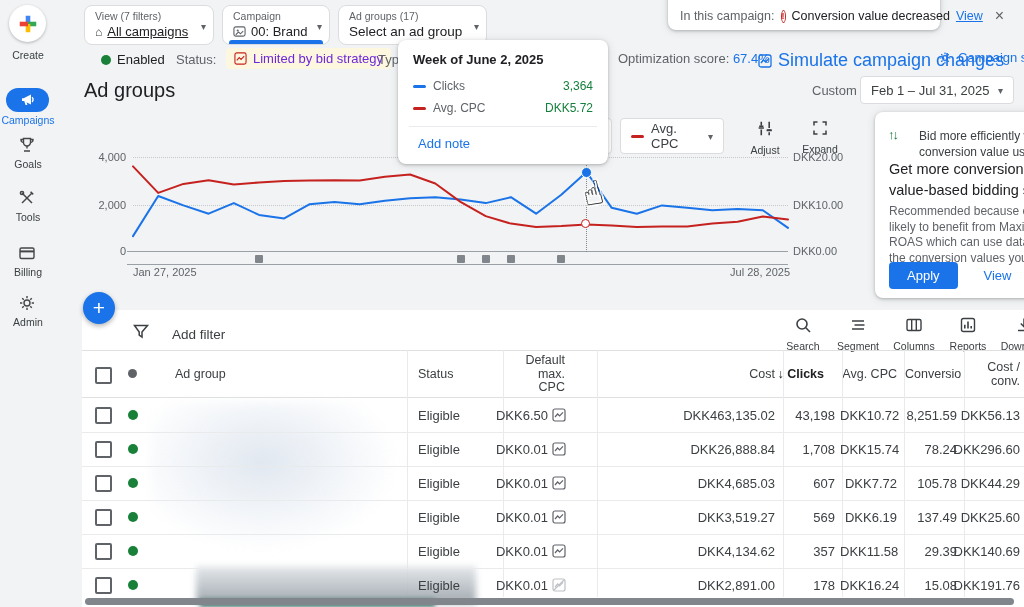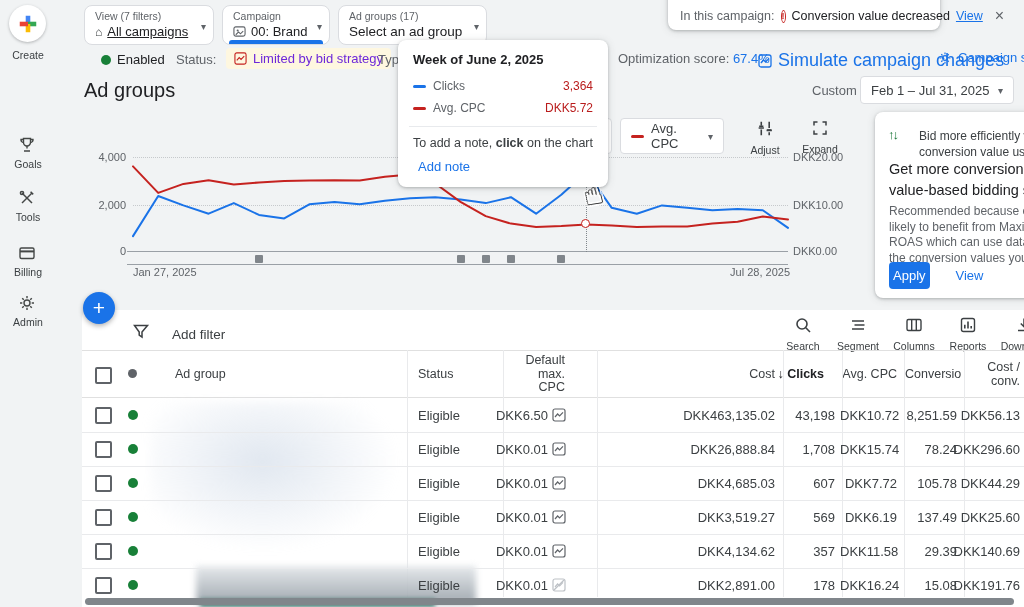--- a/index.html
+++ b/index.html
@@ -14,21 +14,21 @@
   .chip .arr{position:absolute;right:7px;top:15px;font-size:10px;color:#5f6368}
   .arrow{font-size:10px;color:#5f6368}
   .gray{color:#5f6368}
   .blue{color:#1a73e8}
   .nav-label{position:absolute;width:80px;text-align:center;font-size:10.5px;color:#3c4043}
   .nav-icon{position:absolute;left:18px;width:18px;height:18px}
   .btn-outline{background:#fff;border:1px solid #dadce0;border-radius:4px;display:flex;align-items:center;gap:7px;box-sizing:border-box;padding:0 10px}
   .dash{width:13px;height:3px;border-radius:2px;display:inline-block}
   .ttrow{display:flex;align-items:center;gap:7px;font-size:12px;margin-top:8px}
   .ttrow .tl{color:#5f6368;flex:1}
-  .ttrow .tv{color:#b91c1c}
+  .ttrow .tv{color:#15803d}
   .gridline{position:absolute;border-top:1px dotted #c6c9cc;height:0}
   .axline{position:absolute;height:1px;background:#9aa0a6}
   .ytick{position:absolute;font-size:11px;color:#5f6368;white-space:nowrap}
   .note-sq{position:absolute;top:255px;width:8px;height:8px;background:#80868b;border-radius:1px}
   .tool-item{position:absolute;width:60px;text-align:center}
   .tool-item svg{display:inline-block}
   .tool-item .tlab{font-size:10.5px;color:#3c4043;margin-top:2px;white-space:nowrap}
   .hcell{position:absolute;font-size:12.5px;color:#3c4043;white-space:nowrap}
   .cell{position:absolute;font-size:13px;color:#3c4043;white-space:nowrap}
   .num{text-align:right}
@@ -47,20 +47,29 @@
   <div class="abs circle-icon" style="left:9px;top:5px;width:37px;height:37px;background:#fff;box-shadow:0 1px 3px rgba(60,64,67,.35)">
     <svg width="22" height="22" viewBox="0 0 24 24">
       <path d="M12 3v9" stroke="#4285f4" stroke-width="5"></path>
       <path d="M12 12h9" stroke="#34a853" stroke-width="5"></path>
       <path d="M12 12v9" stroke="#fbbc04" stroke-width="5"></path>
       <path d="M3 12h9" stroke="#ea4335" stroke-width="5"></path>
     </svg>
   </div>
   <div class="nav-label" style="left:-12px;top:49px">Create</div>
 
+  <div class="abs" style="left:0;top:88px;width:80px;height:40px">
+    <div class="abs" style="left:6px;top:0;width:43px;height:24px;border-radius:12px;background:#1a73e8"></div>
+    <svg class="abs" style="left:20px;top:4px" width="16" height="16" viewBox="0 0 16 16">
+      <path d="M2 6.2h1.6L11 2.4v10.2L3.6 9H2z" fill="#fff"></path>
+      <path d="M12 5.3a3 3 0 0 1 0 4.6" stroke="#fff" stroke-width="1.4" fill="none"></path>
+      <path d="M4.4 9.4l1.2 3.6h1.8l-1-3.4" fill="#fff"></path>
+    </svg>
+    <div class="nav-label" style="left:-12px;top:26px;color:#1a73e8">Campaigns</div>
+  </div>
 
   <div class="abs" style="left:0;top:189px;width:80px;height:38px">
     <svg class="nav-icon" style="top:0" width="18" height="18" viewBox="0 0 18 18" fill="none" stroke="#444746" stroke-width="1.5">
       <path d="M4 4l10 10"></path>
         <path d="M14 4L4 14"></path>
       <circle cx="4" cy="4" r="1.6"></circle>
         <path d="M12.6 2.8l2.6 2.6"></path>
     </svg>
     <div class="nav-label" style="left:-12px;top:22px">Tools</div>
   </div>
@@ -235,23 +244,20 @@
     <span class="dash" style="background:#1a73e8"></span>
     <span class="tl">Clicks</span>
     <span class="tv">3,364</span>
   </div>
   <div class="ttrow">
     <span class="dash" style="background:#c5221f"></span>
     <span class="tl">Avg. CPC</span>
     <span class="tv">DKK5.72</span>
   </div>
   <div style="height:1px;background:#e8eaed;margin:11px -4px 9px"></div>
-  <div style="font-size:12.5px;color:#3c4043;white-space:nowrap">
-    <span>To add a note, </span><b>click</b><span> on the chart</span>
-  </div>
   <div class="blue" style="font-size:13px;font-weight:500;margin-top:9px;margin-left:5px">Add note</div>
 </div>
 
 <div class="abs card" style="left:875px;top:112px;width:310px;height:186px;border-radius:8px">
   <div class="abs" style="left:13px;top:15px;font-size:13px;color:#137333;letter-spacing:-2px">↑↓</div>
   <div class="abs" style="left:44px;top:16px;font-size:12px;color:#3c4043;line-height:16px">
     <div class="rec-line">Bid more efficiently with M</div>
     <div class="rec-line">conversion value using a ta</div>
   </div>
   <div class="abs" style="left:14px;top:47px;font-size:14.5px;font-weight:500;color:#202124;line-height:21px">
@@ -260,21 +266,21 @@
   </div>
   <div class="abs" style="left:14px;top:92px;font-size:12px;color:#5f6368;line-height:15.5px">
     <div class="rec-line">Recommended because our simu</div>
     <div class="rec-line">likely to benefit from Maximize co</div>
     <div class="rec-line">ROAS which can use data from al</div>
     <div class="rec-line">the conversion values you are rep</div>
   </div>
   <div class="abs circle-icon" style="left:14px;top:157px;width:13px;height:13px;border:1.3px solid #5f6368;color:#5f6368;font-size:9px">?</div>
 
   <div class="abs" style="left:14px;top:150px;display:flex;align-items:center;gap:26px">
-    <span style="background:#1a73e8;color:#fff;font-size:13px;font-weight:500;border-radius:4px;padding:6px 4px">Apply</span>
+    <span style="background:#1a73e8;color:#fff;font-size:13px;font-weight:500;border-radius:4px;padding:6px 18px">Apply</span>
     <span class="blue" style="font-size:13px;font-weight:500">View</span>
   </div>
 </div>
 
 <div class="abs" style="left:82px;top:310px;width:942px;height:297px;background:#fff;border-radius:8px 0 0 0"></div>
 
 <div class="abs circle-icon" style="left:83px;top:292px;width:32px;height:32px;background:#1a73e8;box-shadow:0 2px 5px rgba(0,0,0,.3);z-index:4">
   <span style="color:#fff;font-size:21px;line-height:21px;margin-top:-2px">+</span>
 </div>
 

